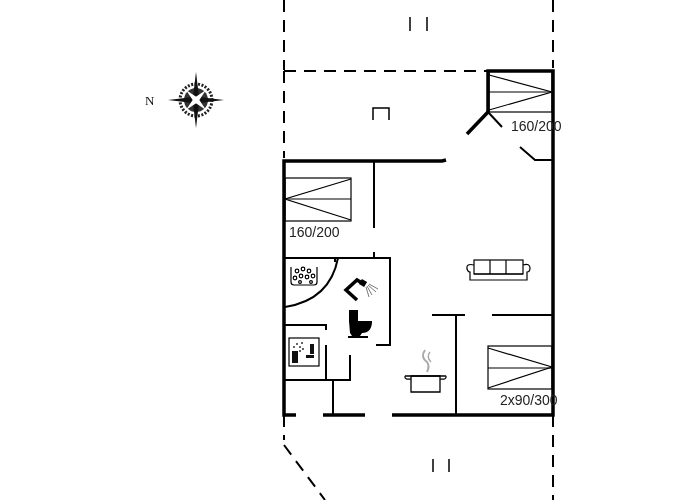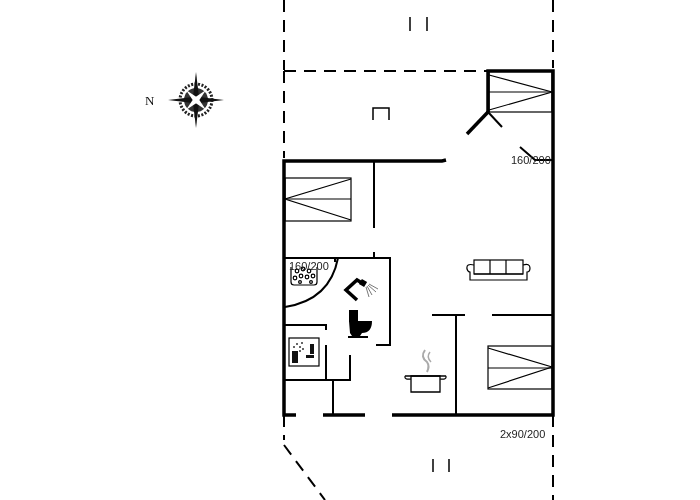--- a/index.html
+++ b/index.html
@@ -1,18 +1,18 @@
 <!DOCTYPE html>
 <html><head>
 <meta charset="utf-8">
 <style>
   html,body{margin:0;padding:0;background:#ffffff;}
   body{width:700px;height:500px;position:relative;overflow:hidden;font-family:"Liberation Sans",sans-serif;}
   svg{position:absolute;left:0;top:0;}
-  .lbl{position:absolute;font-size:11px;color:#222;font-family:"Liberation Sans",sans-serif;white-space:nowrap;margin-top:36px;}
+  .lbl{position:absolute;font-size:14px;color:#222;font-family:"Liberation Sans",sans-serif;white-space:nowrap;}
   .north{position:absolute;left:145px;top:93px;font-size:13px;font-family:"Liberation Serif",serif;color:#111;}
 </style>
 </head>
 <body>
 
 <div class="north">N</div>
 
 <svg width="700" height="500" viewBox="0 0 700 500">
 
   <g transform="translate(196,100)">
@@ -146,13 +146,13 @@
     <path d="M430,352 Q426,357 431,362" stroke="#aaa" stroke-width="1.5" fill="none"></path>
     <path d="M411,376 L411,392 L440,392 L440,376 Z" fill="none" stroke="#000" stroke-width="1.3"></path>
     <line x1="405" y1="376" x2="446" y2="376" stroke="#000" stroke-width="1.3"></line>
     <path d="M405,376 Q404,380 411,379" fill="none" stroke="#000" stroke-width="1.2"></path>
     <path d="M446,376 Q447,380 440,379" fill="none" stroke="#000" stroke-width="1.2"></path>
   </g>
 </svg>
 
 <div class="lbl" style="left:511px;top:118px;">160/200</div>
 <div class="lbl" style="left:289px;top:224px;">160/200</div>
-<div class="lbl" style="left:500px;top:392px;">2x90/200</div>
+<div class="lbl" style="left:500px;top:392px;">2x90/300</div>
 
 </body></html>

